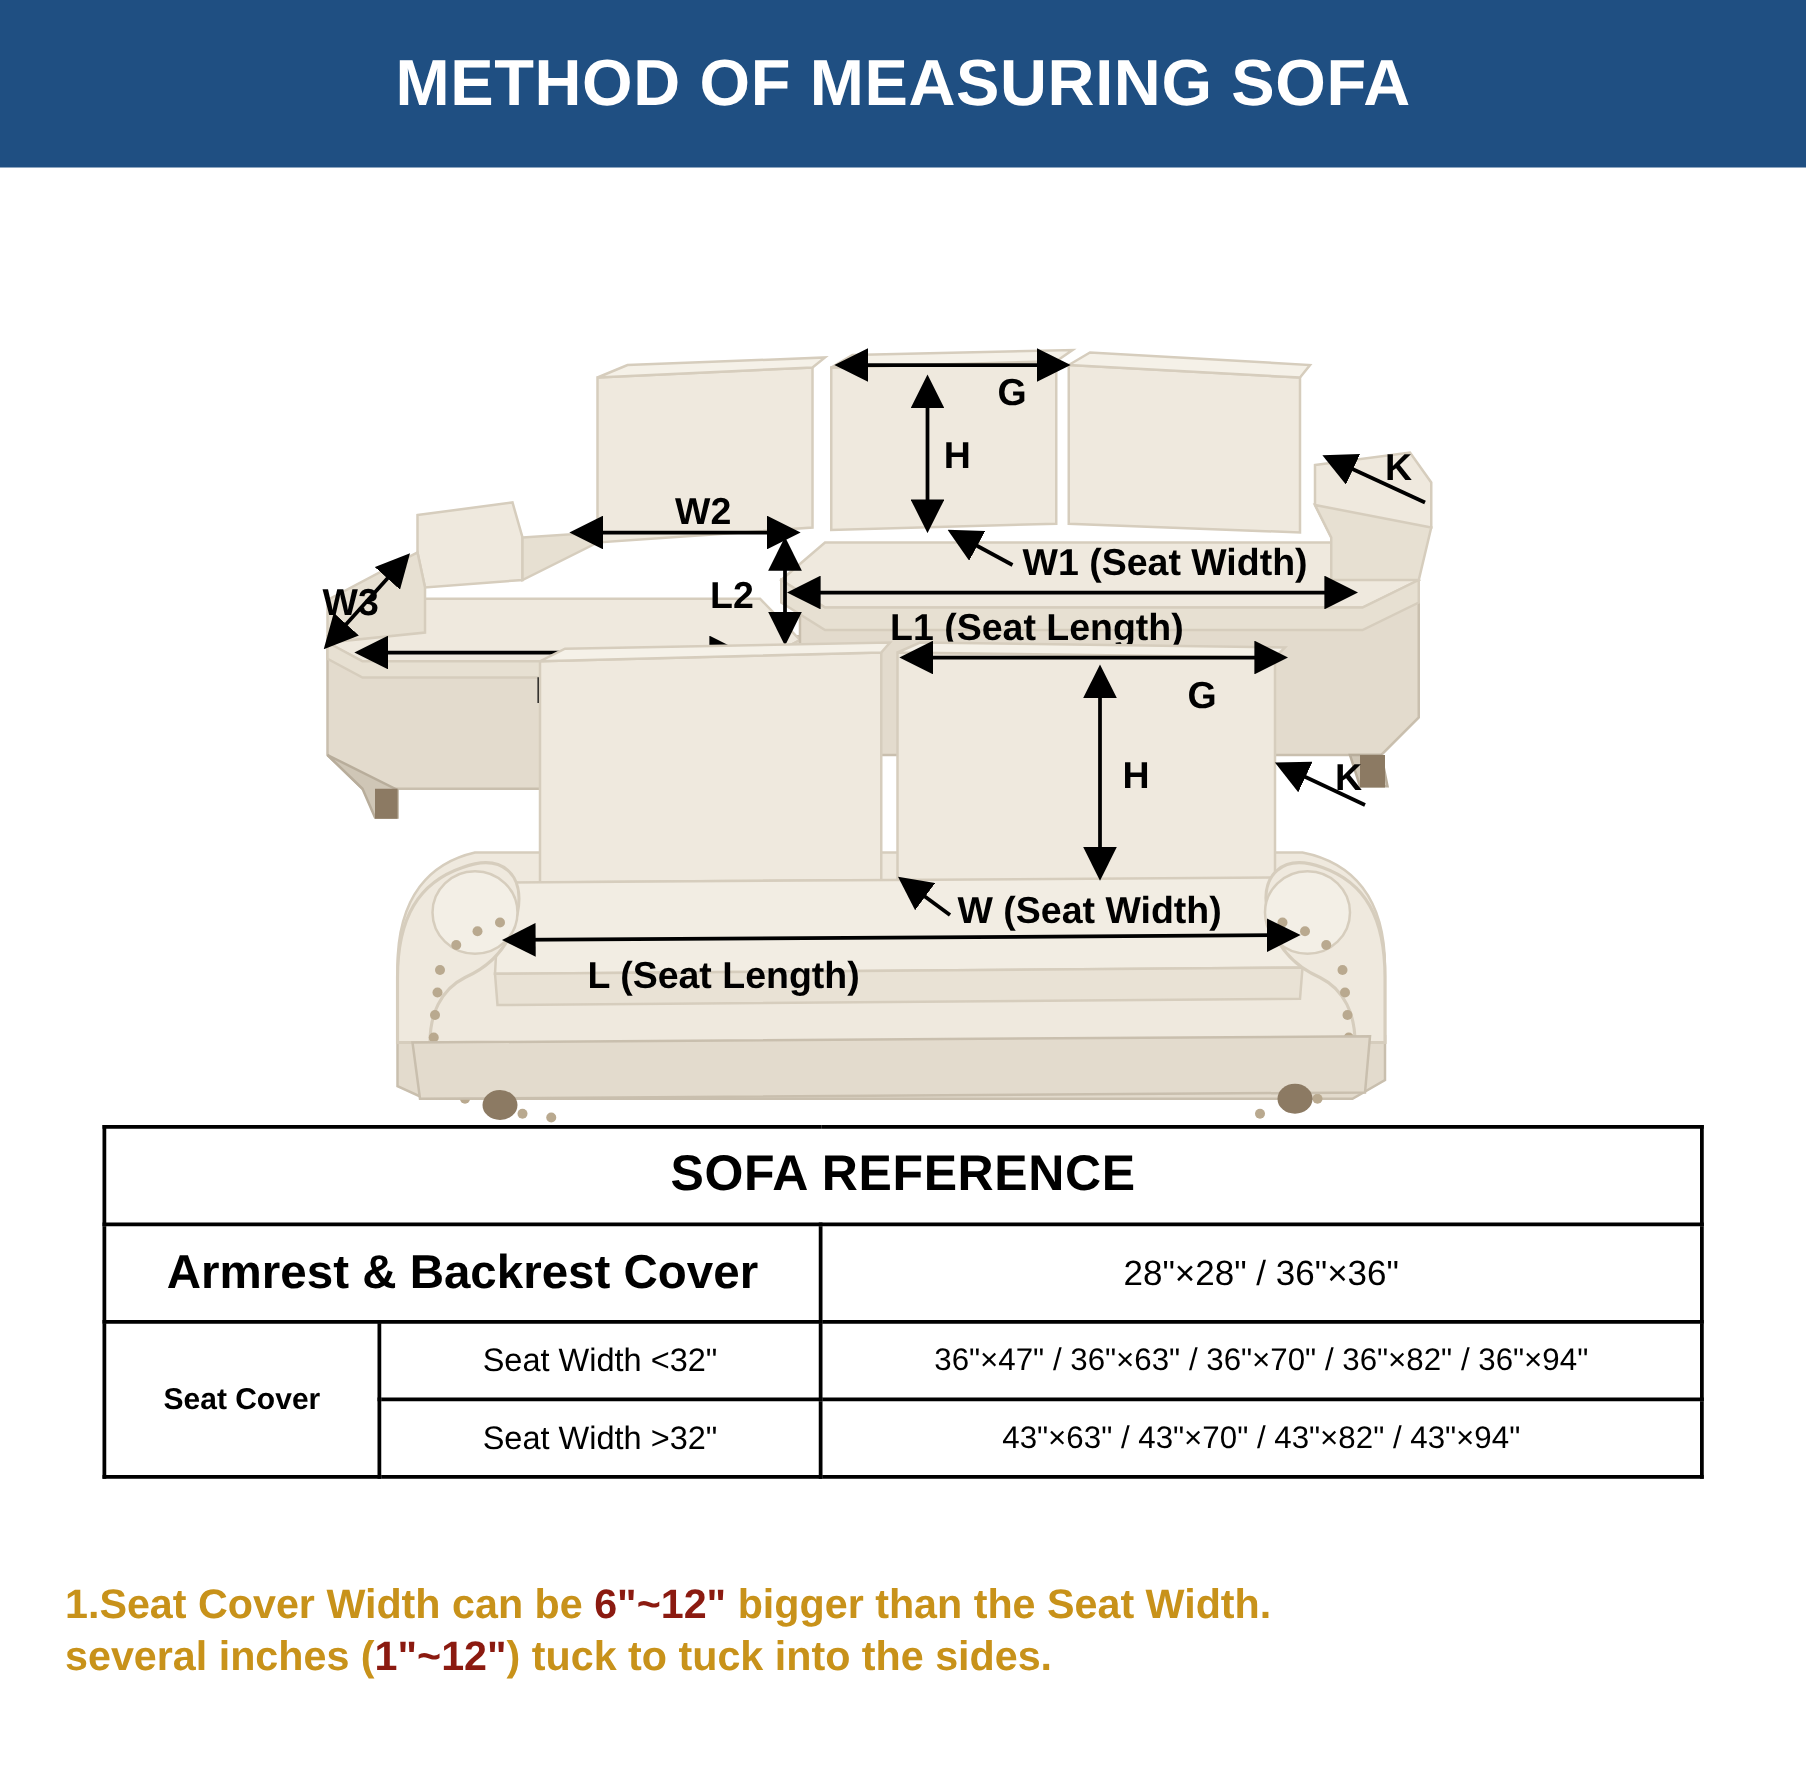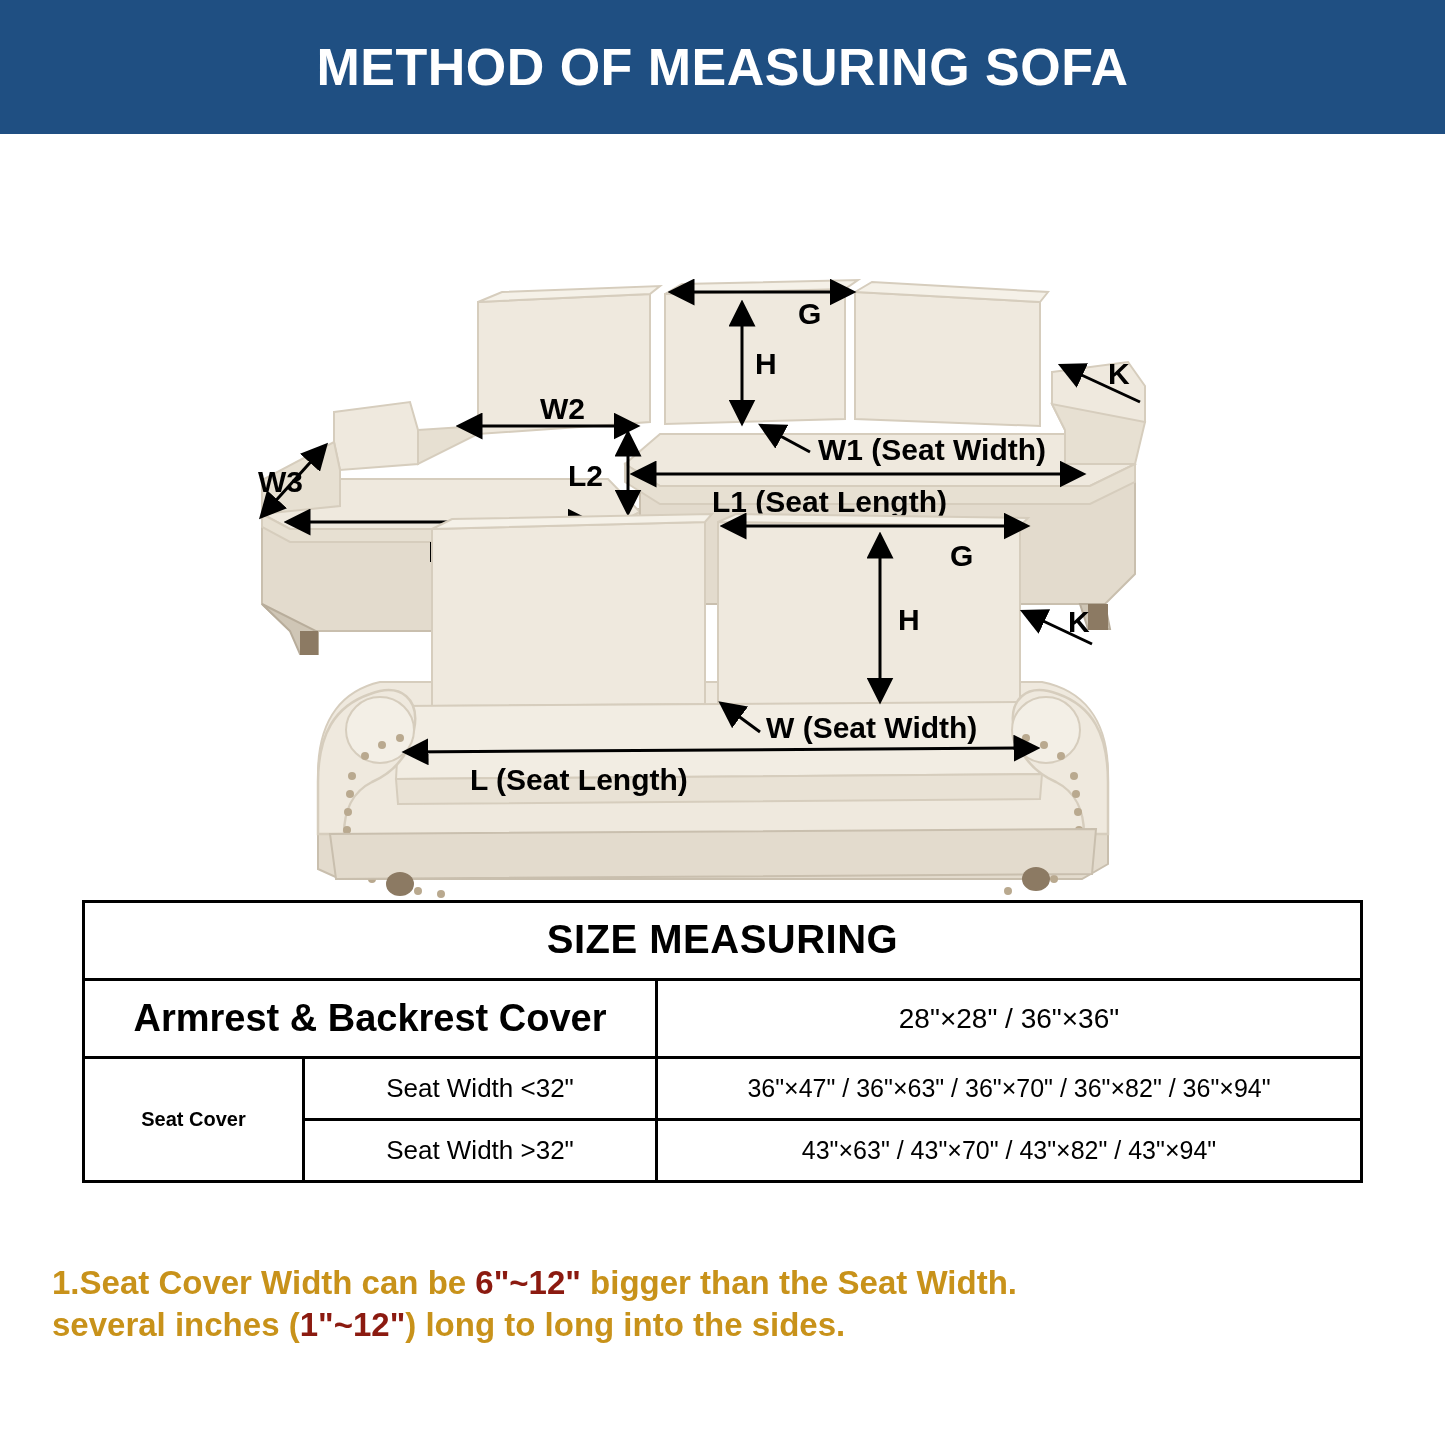--- a/index.html
+++ b/index.html
@@ -88,21 +88,21 @@
   }
   .tbl-val {
     font-size: 28px;
     padding: 14px 8px;
   }
   .tbl-val-small {
     font-size: 25px;
     padding: 13px 6px;
   }
   .tbl-seatcover {
-    font-size: 20px;
+    font-size: 24px;
     font-weight: bold;
   }
 
   
   .notes {
     position: absolute;
     left: 12px;
     top: 1262px;
     width: 1445px;
     text-align: left;
@@ -267,34 +267,34 @@
 
       <line x1="406" y1="618" x2="1036" y2="614" stroke="#000" stroke-width="3" marker-start="url(#ah-start)" marker-end="url(#ah)"></line>
       <text class="dim-label" x="470" y="656" font-size="30">L (Seat Length)</text>
     </g>
   </svg>
 </div>
 
 <table class="size-table">
   <tbody>
     <tr>
-      <td class="tbl-title" colspan="3">SIZE MEASURING</td>
+      <td class="tbl-title" colspan="3">SOFA REFERENCE</td>
     </tr>
     <tr>
       <td class="tbl-rowhead" colspan="2" style="width:545px;">Armrest &amp; Backrest Cover</td>
       <td class="tbl-val">28"×28"  /  36"×36"</td>
     </tr>
     <tr>
       <td class="tbl-seatcover" rowspan="2" style="width:215px;">Seat Cover</td>
       <td class="tbl-sub" style="width:330px;">Seat Width &lt;32"</td>
       <td class="tbl-val-small">36"×47" / 36"×63" / 36"×70" / 36"×82" / 36"×94"</td>
     </tr>
     <tr>
       <td class="tbl-sub">Seat Width &gt;32"</td>
       <td class="tbl-val-small">43"×63" / 43"×70" / 43"×82" / 43"×94"</td>
     </tr>
   </tbody>
 </table>
 
 <div class="notes">
   <div class="line"><span>1.Seat Cover Width can be </span><span class="note-hl">6"~12"</span><span> bigger  than the Seat Width.</span></div>
-  <div class="line"><span>several inches (</span><span class="note-hl">1"~12"</span><span>) long to long into the sides.</span></div>
+  <div class="line"><span>several inches (</span><span class="note-hl">1"~12"</span><span>) tuck to tuck into the sides.</span></div>
 </div>
 
 </body></html>

